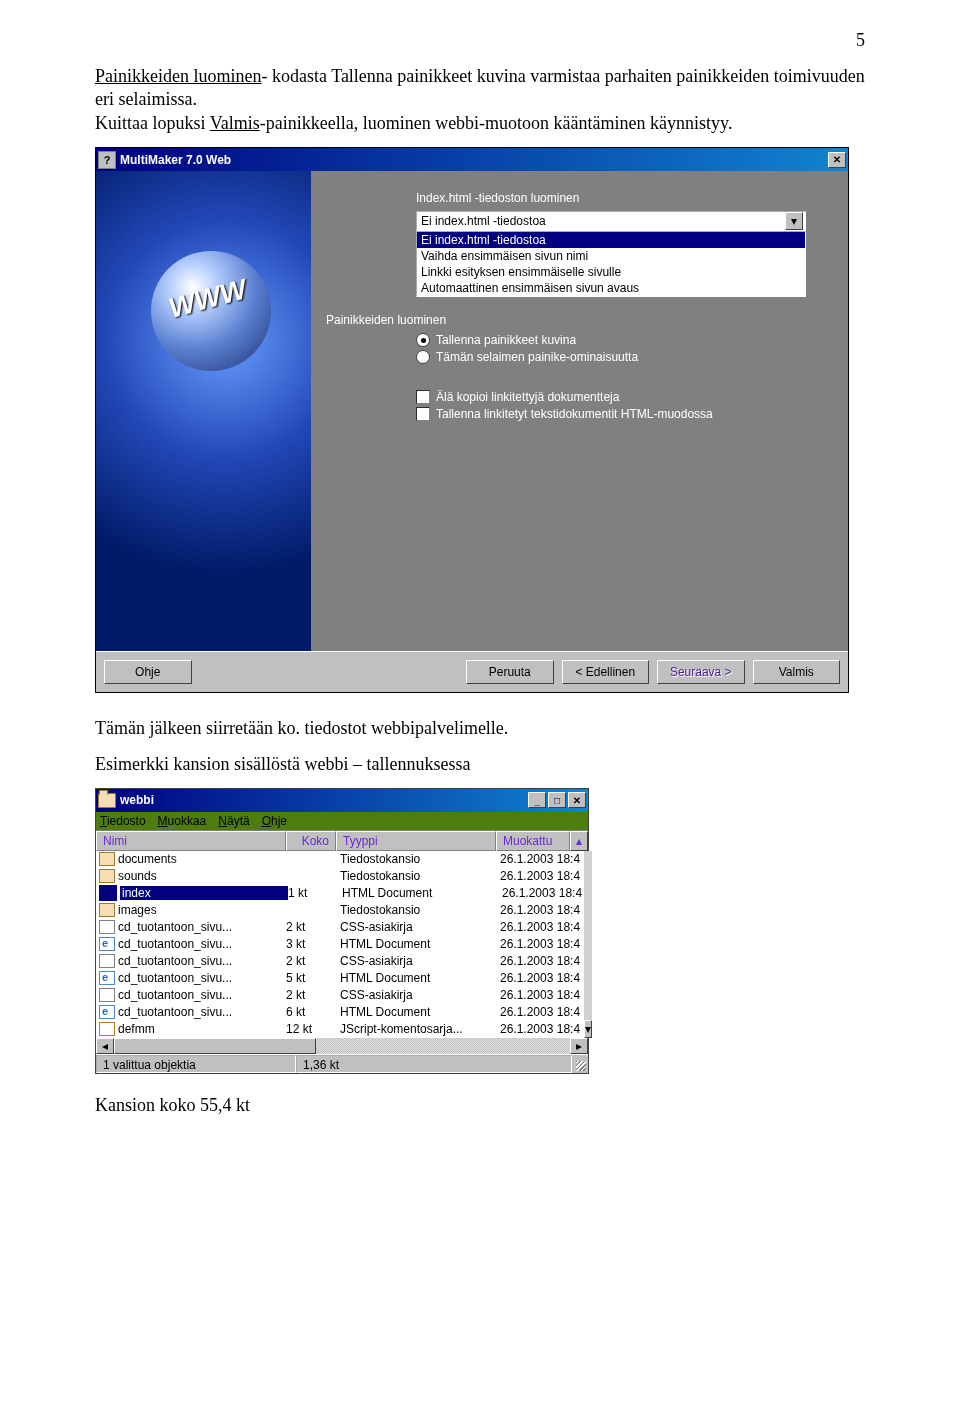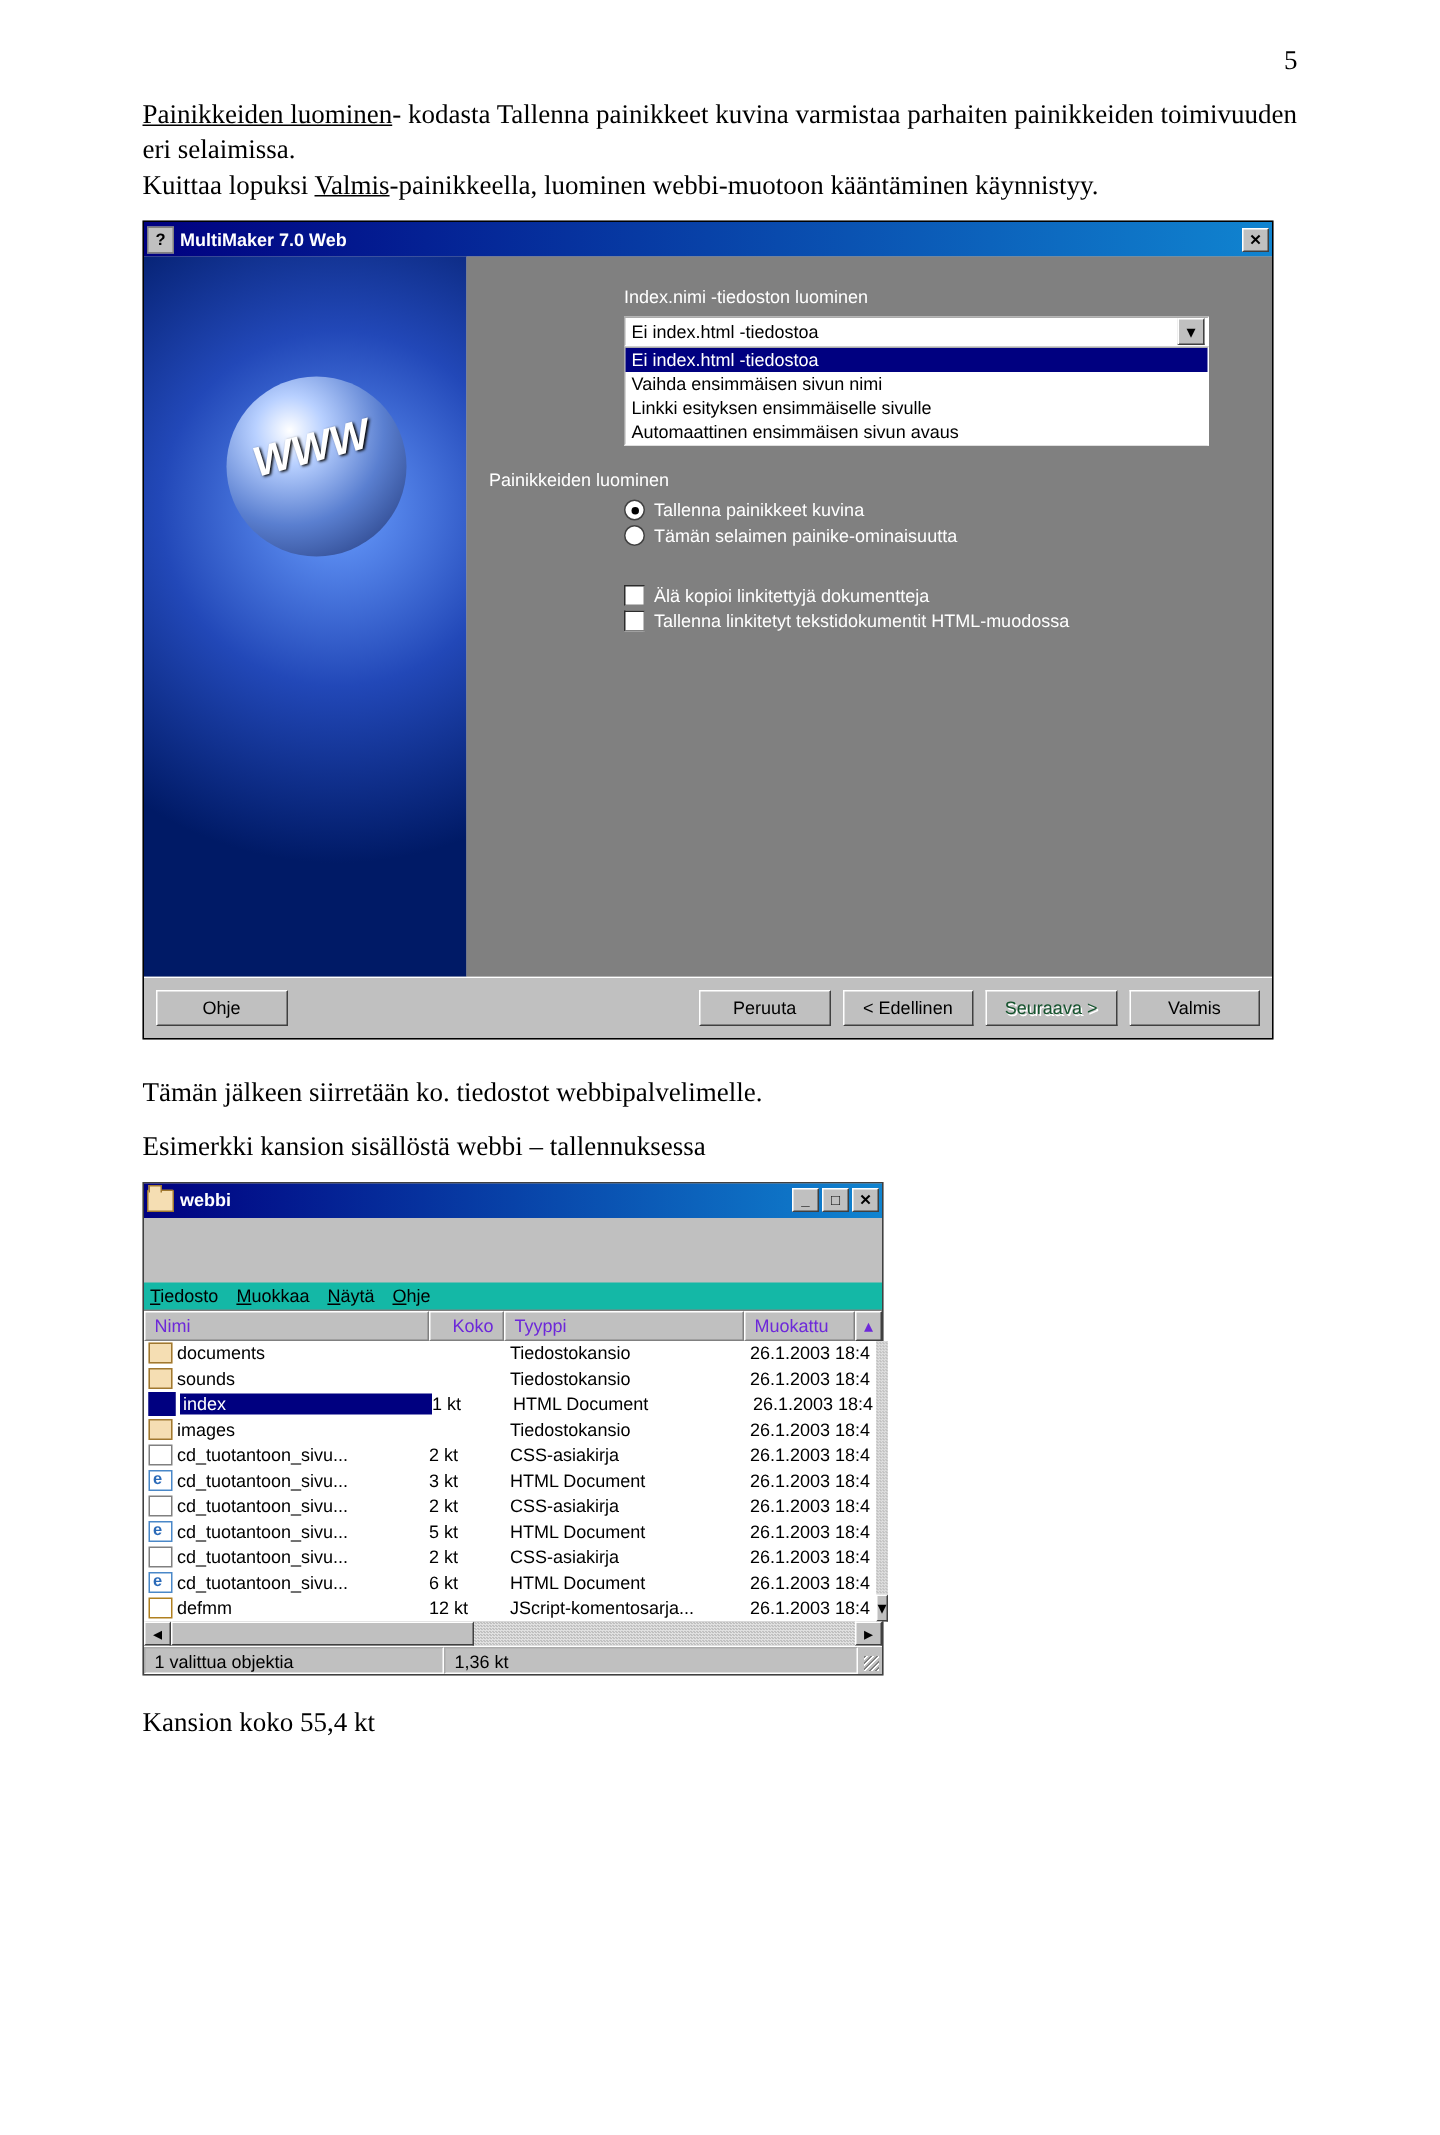--- a/index.html
+++ b/index.html
@@ -105,35 +105,35 @@
     background:#c0c0c0; border-top:1px solid #fff; padding:8px; display:flex;
     gap:8px; justify-content:flex-start;
   }
   .btnbar .gap1 { width:260px; }
   .btn98 {
     width:86px; height:22px; background:#c0c0c0; color:#000;
     border:1px solid #fff; border-right-color:#404040; border-bottom-color:#404040;
     display:flex; align-items:center; justify-content:center; font-size:12px;
     font-family:"MS Sans Serif",Arial,sans-serif;
   }
-  .btn98.disabled { color:#14532d; text-shadow:1px 1px #fff; }
+  .btn98.disabled { color:#4c1d95; text-shadow:1px 1px #fff; }
 
   
   .ex {
     font-family:"MS Sans Serif",Arial,sans-serif; font-size:12px;
     width:492px; border:1px solid #404040; background:#c0c0c0; margin-bottom:20px;
   }
   .ex .titlebar { background:linear-gradient(to right,#000080,#1084d0); }
   .foldericon {
     width:16px; height:13px; background:#f5deb3; border:1px solid #a07830;
     border-radius:1px 1px 0 0; margin-right:4px; position:relative;
   }
   .foldericon::before { content:""; position:absolute; top:-4px; left:0; width:7px; height:4px; background:#f5deb3; border:1px solid #a07830; border-bottom:none; }
 
-  .menubar { display:flex; padding:2px 4px; border-bottom:1px solid #808080; background:#14b8a6; color:#000;margin-top:43px; }
+  .menubar { display:flex; padding:2px 4px; border-bottom:1px solid #808080; background:#4d7c0f; color:#000; }
   .menu { margin-right:12px; }
   .menu .ul { text-decoration:underline; }
 
   .headers { display:flex; background:#c0c0c0; color:#6d28d9; }
   .hcell {
     border:1px solid #fff; border-right-color:#808080; border-bottom-color:#808080;
     padding:2px 6px; box-sizing:border-box;
   }
   .c-name { width:190px; }
   .c-size { width:50px; text-align:right; }
@@ -190,21 +190,21 @@
     <span>MultiMaker 7.0 Web</span>
     <span class="spacer"></span>
     <span class="winbtn">✕</span>
   </div>
   <div class="win-body">
     <div class="win-left">
       <div class="globe"></div>
       <div class="www">WWW</div>
     </div>
     <div class="win-right">
-      <div class="label">Index.nimi -tiedoston luominen</div>
+      <div class="label">Index.html -tiedoston luominen</div>
       <div class="combo">
         <span class="txt">Ei index.html -tiedostoa</span>
         <span class="dropbtn">▾</span>
       </div>
       <div class="listbox">
         <div class="item sel">Ei index.html -tiedostoa</div>
         <div class="item">Vaihda ensimmäisen sivun nimi</div>
         <div class="item">Linkki esityksen ensimmäiselle sivulle</div>
         <div class="item">Automaattinen ensimmäisen sivun avaus</div>
       </div>

